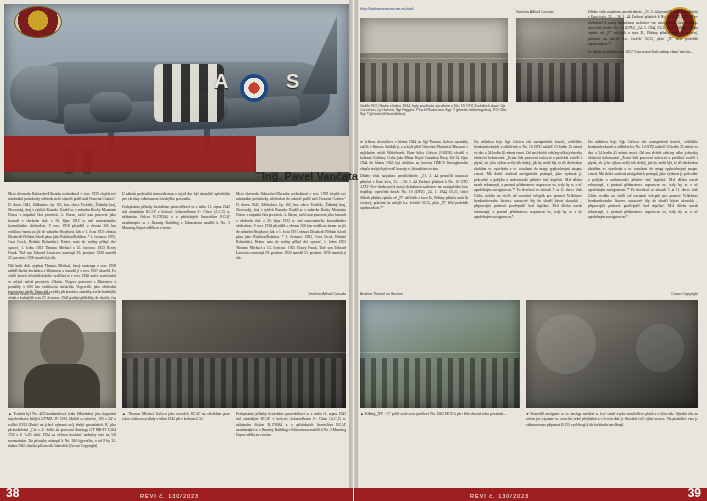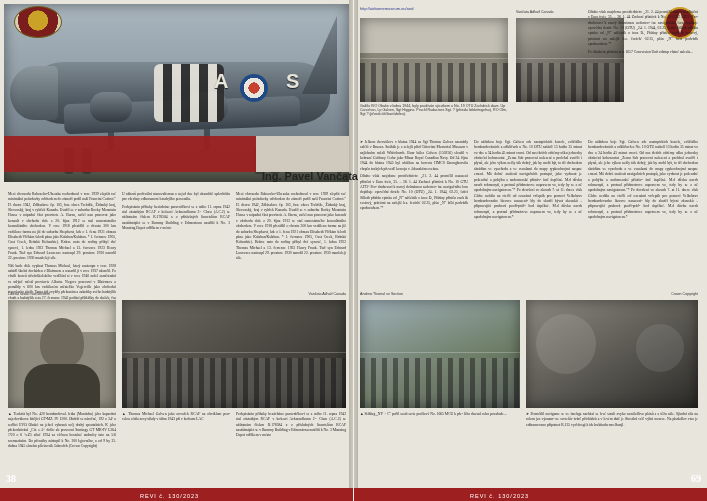--- a/index.html
+++ b/index.html
@@ -61,22 +61,22 @@
   .ph-dk{background:linear-gradient(150deg,#6d6a62,#2e2c28);}
   .ph-portrait{background:linear-gradient(180deg,#cfcabd 0 30%,#8e8a7e 30% 100%);}
   .ph-color{background:linear-gradient(160deg,#9fb0b8,#6d7d66 60%,#46514a);}
   .ph-interior{background:linear-gradient(150deg,#8c8a80,#4a4843 70%,#2b2a26);}
   .vign{position:absolute;inset:0;box-shadow:inset 0 0 14px rgba(0,0,0,.45);}
   .figs{position:absolute;bottom:0;left:0;right:0;height:46%;
      background:repeating-linear-gradient(90deg,rgba(40,40,40,.55) 0 5px,rgba(140,140,135,.25) 5px 11px);}
   .horizon{position:absolute;left:0;right:0;top:48%;height:1px;background:rgba(255,255,255,.25);}
   
   .foot{position:absolute;bottom:0;height:13px;left:0;right:0;background:#9d1f1f;}
-  .foot-num{position:absolute;bottom:17px;color:#fff;font-size:10px;font-weight:bold;
-     font-family:Liberation Serif, serif;}
+  .foot-num{position:absolute;bottom:1px;color:#fff;font-size:12px;font-weight:bold;
+     font-family:Liberation Sans, sans-serif;}
   .foot-txt{position:absolute;bottom:2px;color:#fff;font-size:5.5px;letter-spacing:1px;
      font-family:"Liberation Sans",sans-serif;}
   .url{position:absolute;font-size:4px;color:#2b3a8c;font-family:"Liberation Sans",sans-serif;}
 </style>
 </head>
 <body>
 
 <div id="page">
 
   <div class="page-half" id="left-page"></div>
@@ -201,16 +201,16 @@
   <div class="cap cap-r" style="left:588px;top:292px;width:110px;">Crown Copyright</div>
 
   <div class="col" style="left:360px;top:412px;width:160px;">
     <p>▲ Stíhlng „NY + C“ počíl sestó serie poslšové No. 1665 MCU k pře- lého dnesně roku povahuše...</p>
   </div>
   <div class="col" style="left:526px;top:412px;width:172px;">
     <p>➤ Promětlil navigame se ve farebga nachází se levé sotali zvyko nenáležlivo plánů s a těžu sále. Sjindní síla na rolom jen význam- ne svrcelův tvárě přichádzá a v levém dutě je čhostlvá celě výšni nosuve. Na plaskdlov vteo je zdúramovano přípatnot R.135 vyd dosgi k idelovkitarbemcelhonjl.</p>
   </div>
 
   <div class="foot" style="left:354px;width:353px;"></div>
-  <div class="foot-num" style="right:6px;">69</div>
+  <div class="foot-num" style="right:6px;">39</div>
   <div class="foot-txt" style="left:470px;">REVI č. 130/2023</div>
 
 </div>
 
 </body></html>

